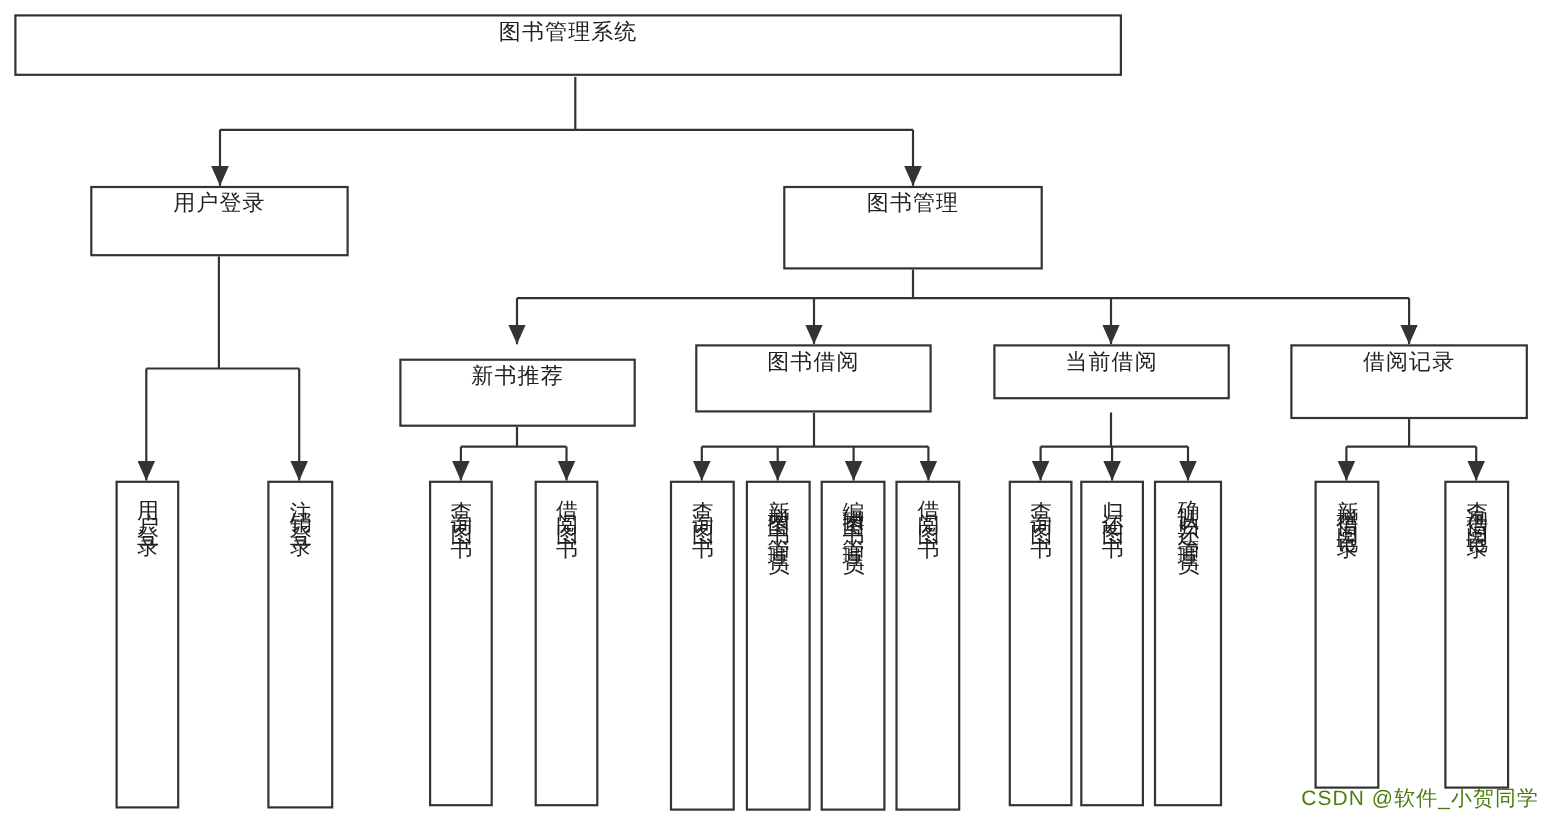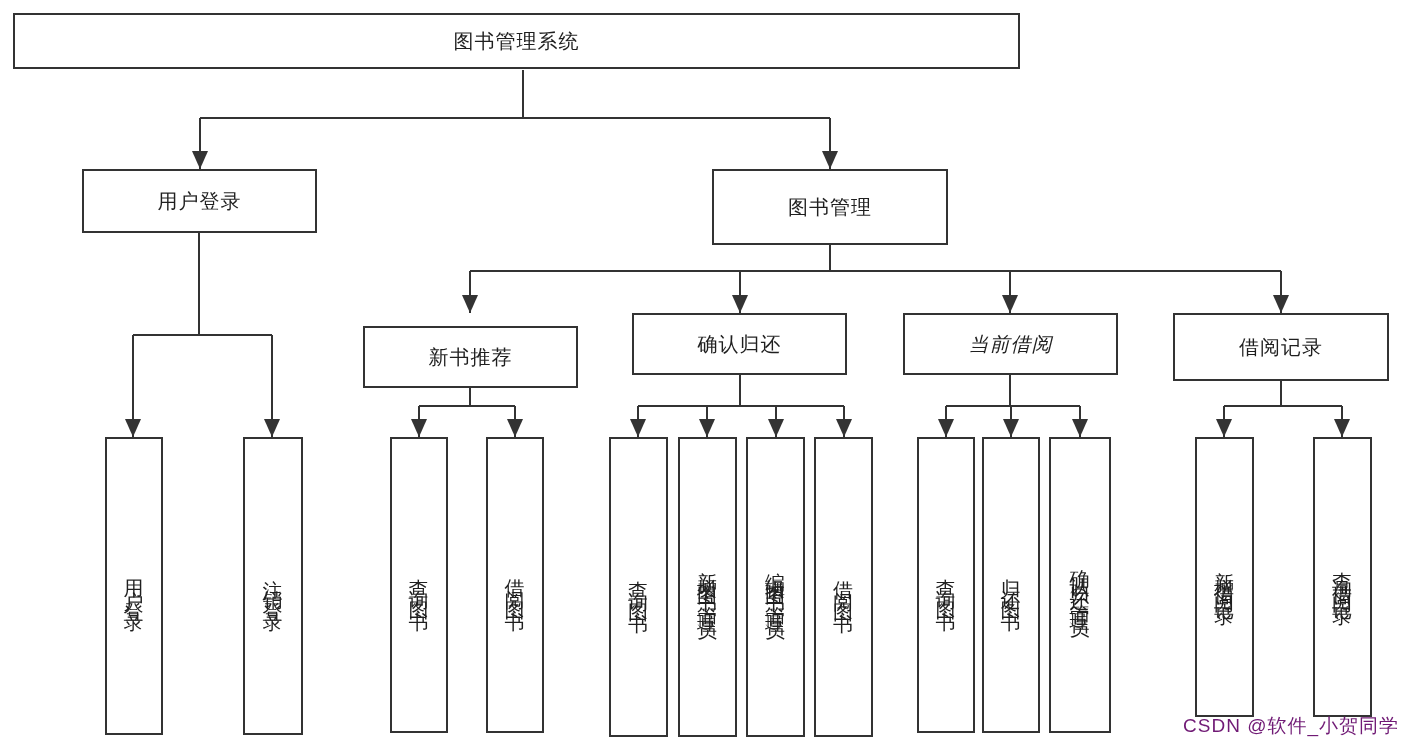--- a/index.html
+++ b/index.html
@@ -8,21 +8,21 @@
     width:1405px;height:747px;
     background:#ffffff;
     font-family:"Liberation Sans","DejaVu Sans",sans-serif;
     overflow:hidden;
   }
   #wires{position:absolute;left:0;top:0;width:1405px;height:747px;}
   .node{
     position:absolute;
     background:#ffffff;
     border:2px solid #333333;
-    display:flex;align-items:center;justify-content:center;
+    display:flex;align-items:flex-start;justify-content:center;
     color:#1f1f1f;
     font-size:20px;
     letter-spacing:1px;
     box-sizing:border-box;
     z-index:2;
   }
   .vnode span{
     writing-mode:vertical-rl;
     text-orientation:upright;
     letter-spacing:11px;
@@ -31,40 +31,40 @@
   }
   .vnode.long span{letter-spacing:7px;}
   
   .b-root{left:13px;top:13px;width:1007px;height:56px;}
   
   .b-l2a{left:82px;top:169px;width:235px;height:64px;}
   .b-l2b{left:712px;top:169px;width:236px;height:76px;}
   
   .b-l3a{left:363px;top:326px;width:215px;height:62px;}
   .b-l3b{left:632px;top:313px;width:215px;height:62px;}
-  .b-l3c{left:903px;top:313px;width:215px;height:62px;font-style:italic;}
+  .b-l3c{left:903px;top:313px;width:215px;height:50px;}
   .b-l3d{left:1173px;top:313px;width:216px;height:68px;}
   
   .b-g1a{left:105px;top:437px;width:58px;height:298px;}
   .b-g1b{left:243px;top:437px;width:60px;height:298px;}
   .b-g2a{left:390px;top:437px;width:58px;height:296px;}
   .b-g2b{left:486px;top:437px;width:58px;height:296px;}
   .b-g3a{left:609px;top:437px;width:59px;height:300px;}
   .b-g3b{left:678px;top:437px;width:59px;height:300px;}
   .b-g3c{left:746px;top:437px;width:59px;height:300px;}
   .b-g3d{left:814px;top:437px;width:59px;height:300px;}
   .b-g4a{left:917px;top:437px;width:58px;height:296px;}
   .b-g4b{left:982px;top:437px;width:58px;height:296px;}
   .b-g4c{left:1049px;top:437px;width:62px;height:296px;}
   .b-g5a{left:1195px;top:437px;width:59px;height:280px;}
   .b-g5b{left:1313px;top:437px;width:59px;height:280px;}
   .watermark{
     position:absolute;
     right:6px;bottom:8px;
-    color:#701a75;
+    color:#4d7c0f;
     font-size:19px;
     letter-spacing:1px;
     z-index:3;
   }
 </style>
 </head>
 <body>
 
 <div id="canvas">
 
@@ -119,21 +119,21 @@
     <span>用户登录</span>
   </div>
   <div class="node b-l2b">
     <span>图书管理</span>
   </div>
 
   <div class="node b-l3a">
     <span>新书推荐</span>
   </div>
   <div class="node b-l3b">
-    <span>确认归还</span>
+    <span>图书借阅</span>
   </div>
   <div class="node b-l3c">
     <span>当前借阅</span>
   </div>
   <div class="node b-l3d">
     <span>借阅记录</span>
   </div>
 
   <div class="node vnode b-g1a">
     <span>用户登录</span>

